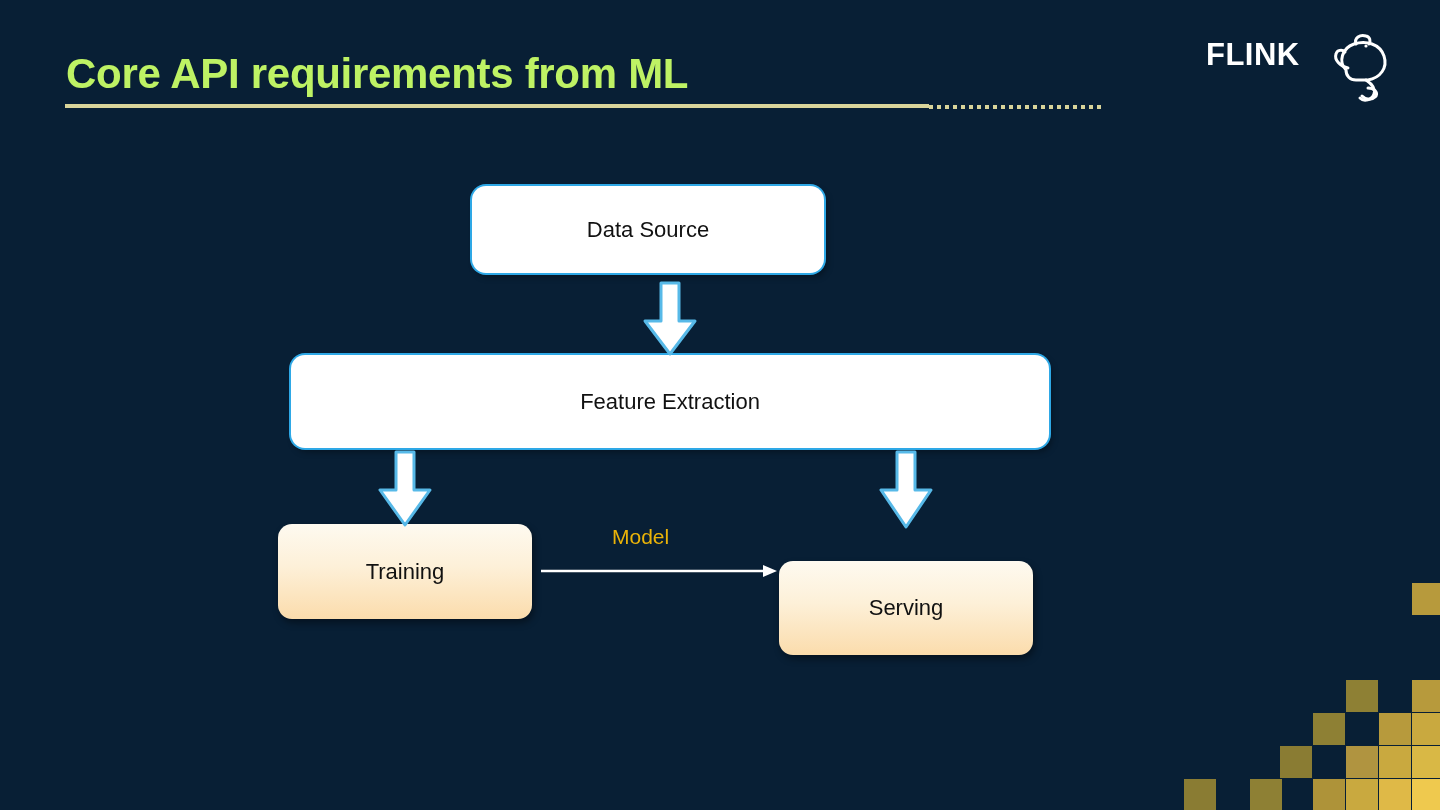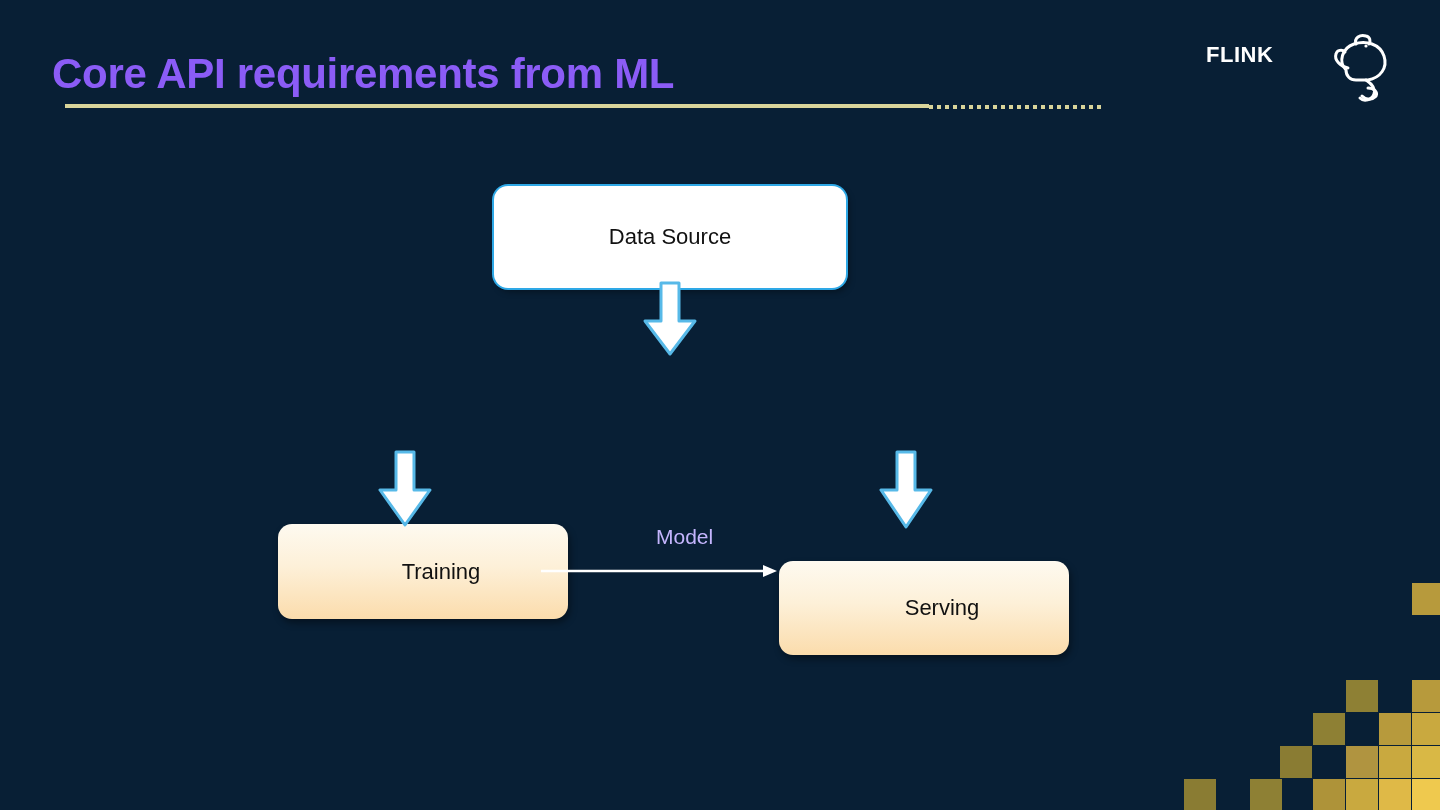--- a/index.html
+++ b/index.html
@@ -12,25 +12,25 @@
     width: 1440px;
     height: 810px;
     background: #081f35;
     overflow: hidden;
     font-family: "Liberation Sans", sans-serif;
   }
 
   
   .title {
     position: absolute;
-    left: 52px;
+    left: 66px;
     top: 50px;
     font-size: 42px;
     font-weight: bold;
-    color: #8b5cf6;
+    color: #bef264;
     letter-spacing: -0.3px;
     white-space: nowrap;
   }
   .title-rule {
     position: absolute;
     left: 65px;
     top: 104px;
     width: 864px;
     height: 4px;
     background: #d9d49a;
@@ -52,21 +52,21 @@
     left: 1206px;
     top: 34px;
     width: 190px;
     height: 80px;
   }
   .logo-text {
     position: absolute;
     left: 0;
     top: 6px;
     color: #ffffff;
-    font-size: 22px;
+    font-size: 31px;
     font-weight: bold;
     line-height: 30px;
     letter-spacing: 0.5px;
   }
   .logo-squirrel {
     position: absolute;
     left: 120px;
     top: -2px;
   }
 
@@ -81,38 +81,37 @@
     color: #111111;
     text-align: center;
   }
   .node-white {
     background: #ffffff;
     box-shadow: 0 0 0 2px #2ea8e6, 3px 4px 6px rgba(0,0,0,0.35);
   }
   .node-orange {
     background: linear-gradient(180deg, #fefaf0 0%, #fdf0d8 45%, #fbdcac 100%);
     box-shadow: 2px 4px 7px rgba(0,0,0,0.4);
-    padding-left: 36px;
-  }
-  #node-data-source { left: 494px; top: 186px; width: 352px; height: 102px; }
+  }
+  #node-data-source { left: 472px; top: 186px; width: 352px; height: 87px; }
   #node-feature-extraction { left: 291px; top: 355px; width: 758px; height: 93px; }
   #node-training { left: 278px; top: 524px; width: 254px; height: 95px; }
   #node-serving { left: 779px; top: 561px; width: 254px; height: 94px; }
 
   
   .block-arrow {
     position: absolute;
   }
 
   
   .model-label {
     position: absolute;
-    left: 656px;
+    left: 612px;
     top: 525px;
-    color: #c4b5fd;
+    color: #eab308;
     font-size: 21px;
   }
   .model-arrow {
     position: absolute;
     left: 541px;
     top: 563px;
   }
 
   
   .deco {
@@ -153,20 +152,23 @@
           <path d="M36 64 C40 68 46 68 49 65"></path>
         </g>
       </svg>
     </div>
   </div>
 
   <div class="node node-white" id="node-data-source">
     <span>Data Source</span>
   </div>
 
+  <div class="node node-white" id="node-feature-extraction">
+    <span>Feature Extraction</span>
+  </div>
 
   <div class="node node-orange" id="node-training">
     <span>Training</span>
   </div>
 
   <div class="node node-orange" id="node-serving">
     <span>Serving</span>
   </div>
 
   <div class="block-arrow" style="left:640px; top:281px;">

